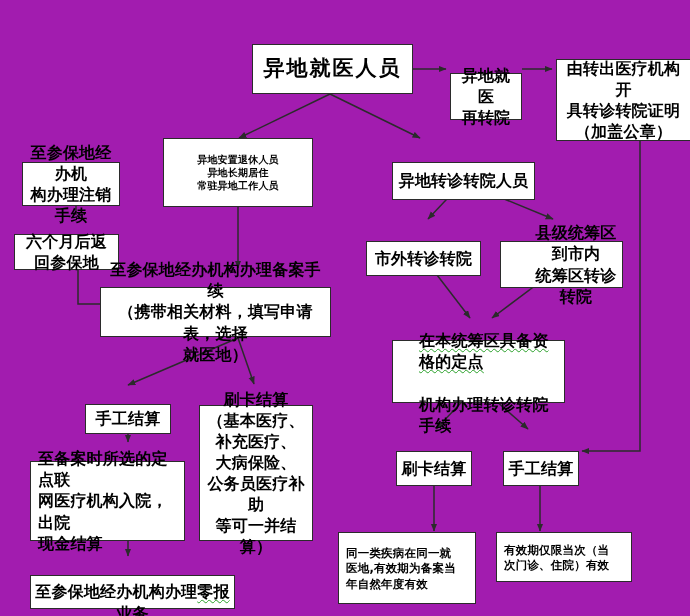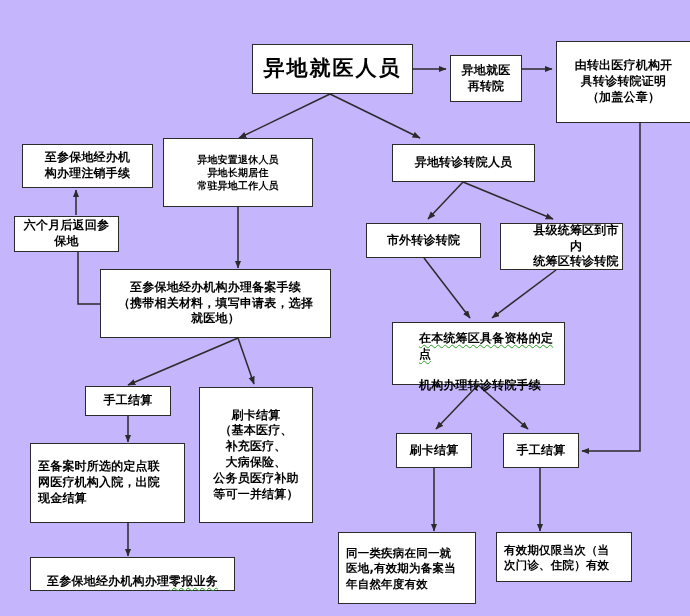--- a/index.html
+++ b/index.html
@@ -8,21 +8,21 @@
     padding: 0;
     background: #ffffff;
   }
   body {
     font-family: "DejaVu Sans", "Liberation Sans", sans-serif;
   }
   #chart-root {
     position: relative;
     width: 690px;
     height: 616px;
-    background: #c4b5fd;
+    background: #a21caf;
     overflow: hidden;
   }
   #edge-layer {
     position: absolute;
     left: 0;
     top: 0;
     width: 690px;
     height: 616px;
     pointer-events: none;
   }
@@ -45,21 +45,21 @@
   .node .txt {
     display: block;
     white-space: pre-line;
   }
   .n-title {
     font-size: 21px;
     font-weight: 700;
     letter-spacing: 2px;
   }
   .n-main { font-size: 10px; }
-  .n-sm   { font-size: 12px; }
+  .n-sm   { font-size: 16px; margin-top: 18px; }
   .n-xs   { font-size: 11.5px; }
   .justify-left .txt { text-align: left; }
   .squiggle {
     text-decoration: underline wavy #2aa02a;
     text-decoration-thickness: 1px;
     text-underline-offset: 2px;
   }
 </style>
 </head>
 <body>
@@ -124,36 +124,36 @@
     <span class="txt">异地就医
 再转院</span>
   </div>
 
   <div class="node n-sm" style="left:556px; top:41px; width:135px; height:82px;">
     <span class="txt">由转出医疗机构开
 具转诊转院证明
 （加盖公章）</span>
   </div>
 
-  <div class="node n-sm" style="left:22px; top:144px; width:131px; height:44px;">
+  <div class="node n-sm" style="left:22px; top:144px; width:98px; height:44px;">
     <span class="txt">至参保地经办机
 构办理注销手续</span>
   </div>
 
   <div class="node n-sm" style="left:14px; top:216px; width:105px; height:36px;">
     <span class="txt">六个月后返回参保地</span>
   </div>
 
   <div class="node n-main" style="left:163px; top:138px; width:150px; height:69px;">
     <span class="txt">异地安置退休人员
 异地长期居住
 常驻异地工作人员</span>
   </div>
 
-  <div class="node n-sm justify-left" style="left:100px; top:269px; width:231px; height:69px; justify-content:center;">
+  <div class="node n-sm justify-left" style="left:100px; top:269px; width:231px; height:50px; justify-content:center;">
     <span class="txt" style="text-align:center; width:100%;">至参保地经办机构办理备案手续
 （携带相关材料，填写申请表，选择
 就医地）</span>
   </div>
 
   <div class="node n-sm" style="left:85px; top:386px; width:86px; height:30px;">
     <span class="txt">手工结算</span>
   </div>
 
   <div class="node n-sm" style="left:199px; top:387px; width:114px; height:136px;">

